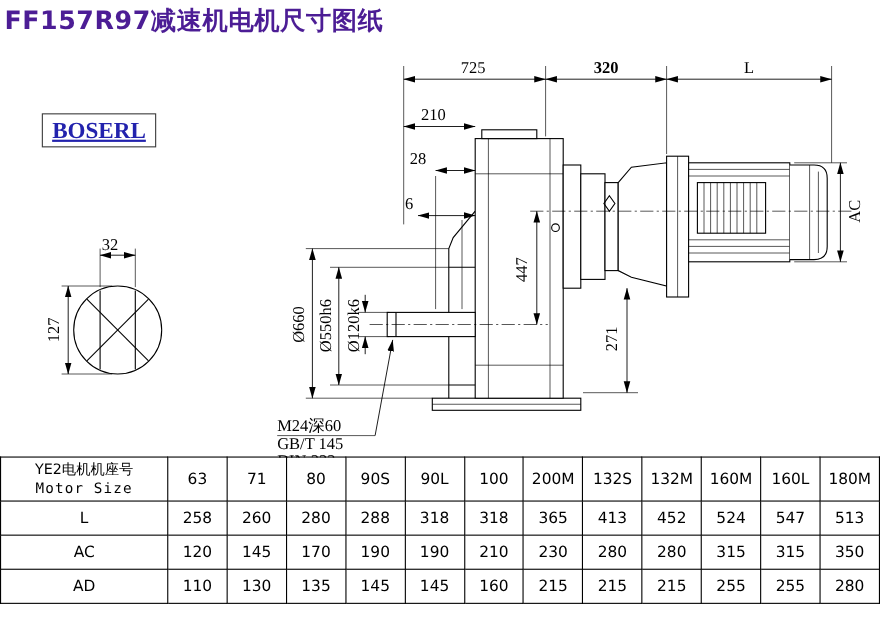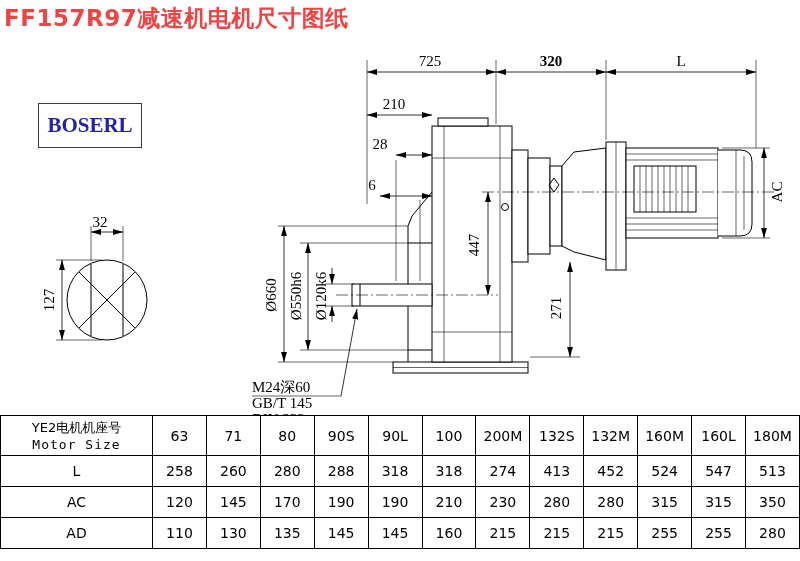--- a/index.html
+++ b/index.html
@@ -1,23 +1,23 @@
 <!DOCTYPE html>
 <html><head>
 <meta charset="utf-8">
 <style>
   * { margin:0; padding:0; box-sizing:border-box; }
   html,body { width:800px; height:561px; background:#fff; }
   .page { position:relative; width:800px; height:561px; background:#fff; overflow:hidden;
           font-family:"DejaVu Sans", sans-serif; color:#000; }
   .title { position:absolute; left:4px; top:3px; font-size:23px; font-weight:bold;
-           color:#ef4444; letter-spacing:0.5px; white-space:nowrap; }
-  .logo-box { position:absolute; left:38px; top:103px; width:104px; height:45px;
+           color:#4c1d95; letter-spacing:0.5px; white-space:nowrap; }
+  .logo-box { position:absolute; left:38px; top:103px; width:104px; height:31px;
               border:1px solid #3a3a3a; display:flex; align-items:center; justify-content:center;
-              font-family:"Liberation Serif", serif; font-weight:bold; font-size:21px; color:#2222ad; }
+              font-family:"Liberation Serif", serif; font-weight:bold; font-size:21px; color:#2222ad;text-decoration:underline; }
   svg.drawing { position:absolute; left:0; top:0; }
   .ln  { stroke:#000; stroke-width:1; fill:none; }
   .lnf { stroke:#000; stroke-width:1; fill:#fff; }
   .thin{ stroke:#000; stroke-width:0.6; fill:none; }
   .dimln { stroke:#000; stroke-width:0.8; fill:none; }
   .ext { stroke:#000; stroke-width:0.6; fill:none; }
   .cl  { stroke:#000; stroke-width:0.6; fill:none; stroke-dasharray:12 3 2 3; }
   text.dtext { font-family:"Liberation Serif", serif; font-size:15px; fill:#000; }
   text.bold  { font-weight:bold; }
   .dim-table { position:absolute; left:0; top:415px; width:800px; height:133px;
@@ -214,21 +214,21 @@
         <th>180M</th>
       </tr>
       <tr class="datarow">
         <td>L</td>
         <td>258</td>
         <td>260</td>
         <td>280</td>
         <td>288</td>
         <td>318</td>
         <td>318</td>
-        <td>274</td>
+        <td>365</td>
         <td>413</td>
         <td>452</td>
         <td>524</td>
         <td>547</td>
         <td>513</td>
       </tr>
       <tr class="datarow">
         <td>AC</td>
         <td>120</td>
         <td>145</td>

